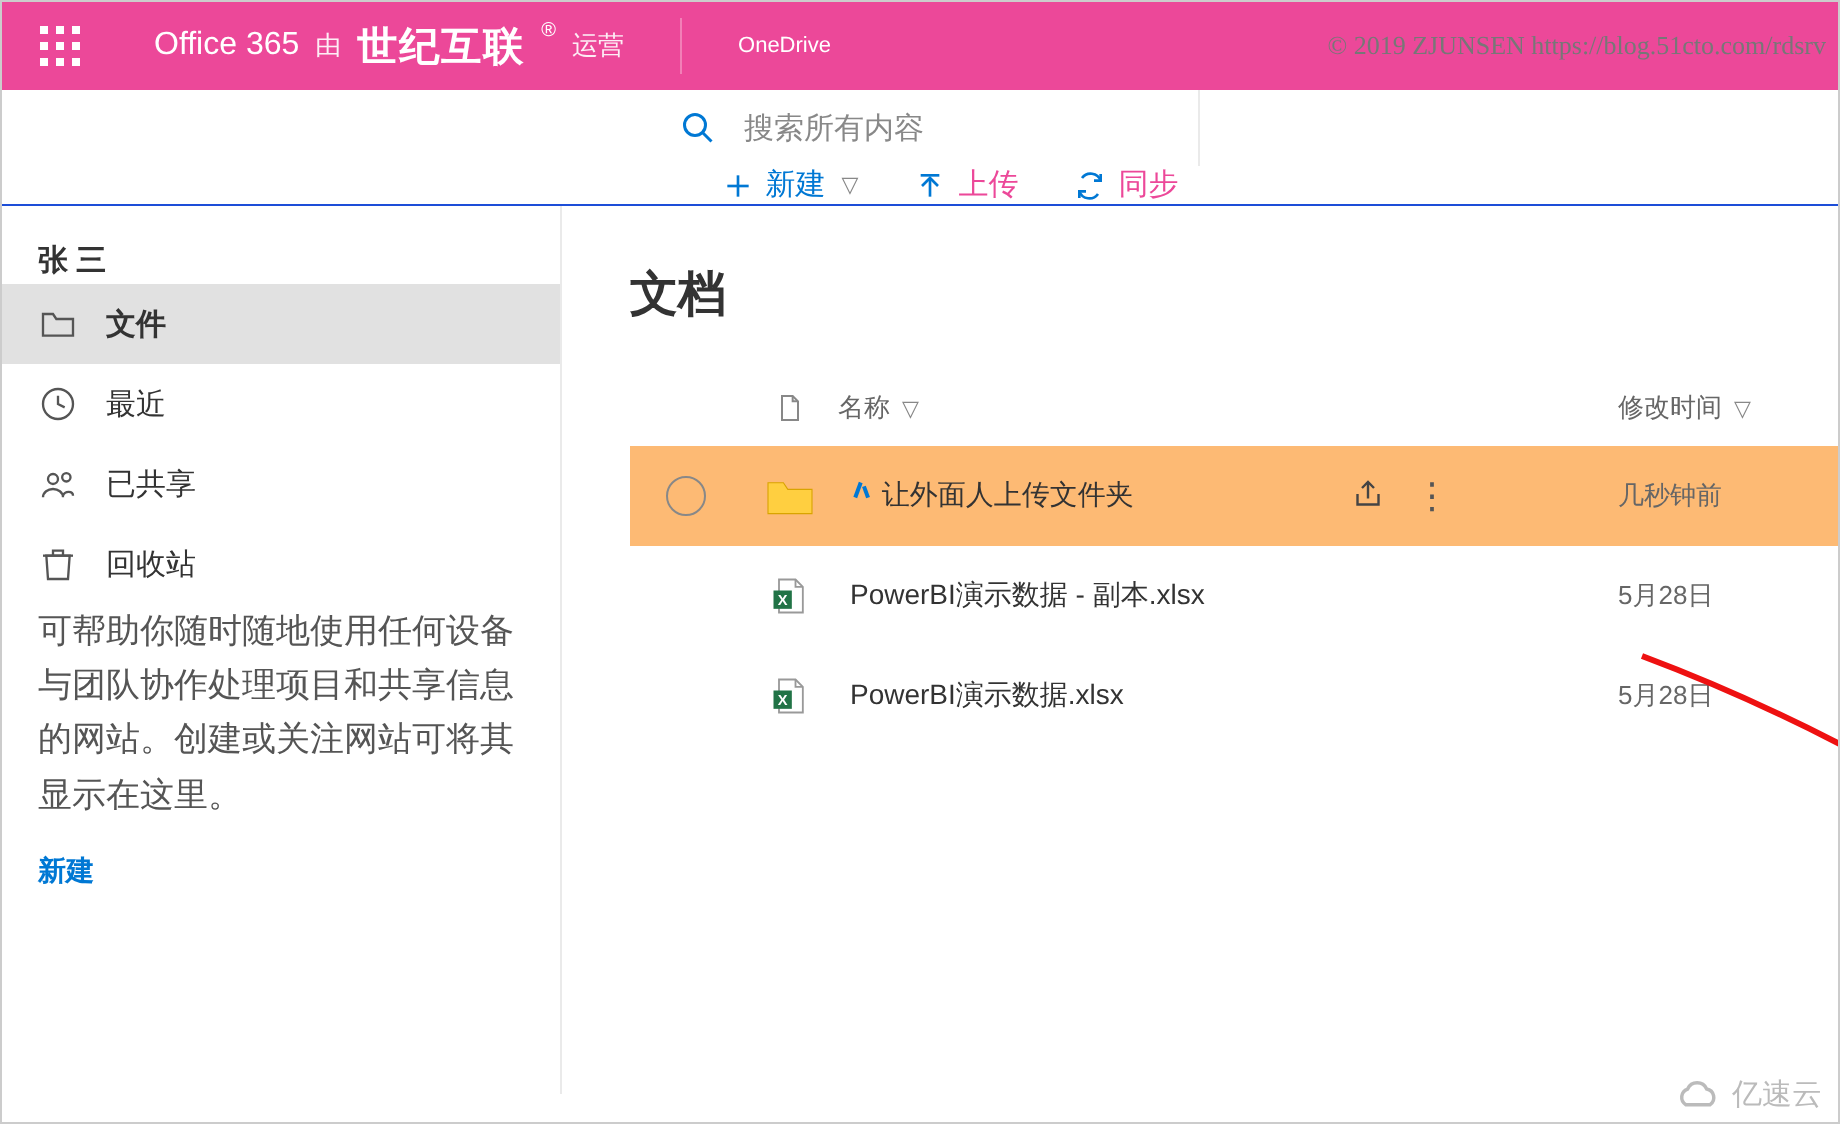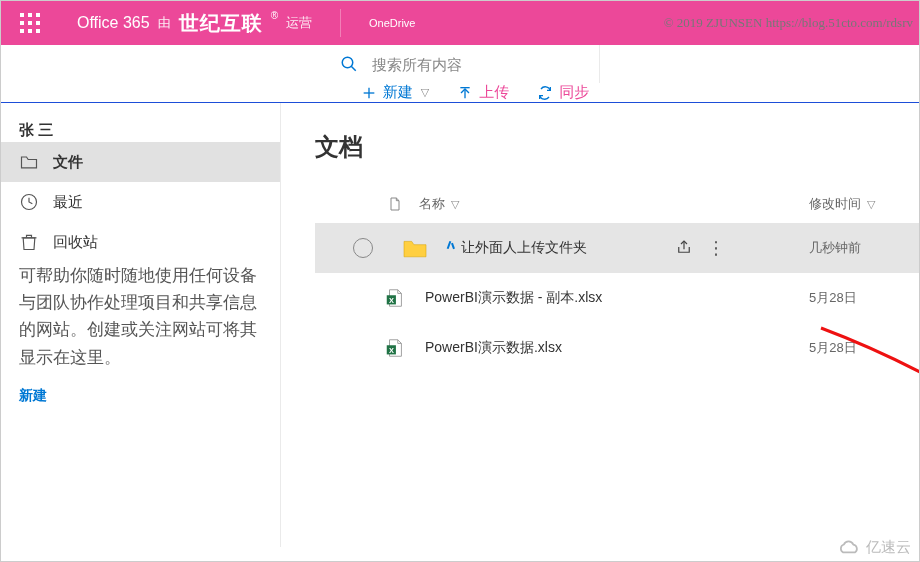--- a/index.html
+++ b/index.html
@@ -47,21 +47,21 @@
   .main { flex:1; padding: 28px 0 0 34px; position:relative;}
   .page-title { font-size:24px; font-weight:600; margin-bottom:26px;}
   .file-header { display:flex; align-items:flex-start; padding:6px 0 10px; color:#666; font-size:13px;}
   .col-select { width:56px; }
   .col-icon { width:48px; display:flex; justify-content:center;}
   .col-name { flex:1; display:flex; align-items:center; gap:4px;}
   .col-actions { width:90px; }
   .col-date { width:110px; display:flex; align-items:center; gap:4px;}
   
   .file-row { display:flex; align-items:center; height:50px; font-size:14px;}
-  .file-row.selected { background:#e5e5e5;padding-left:20px; }
+  .file-row.selected { background:#fdba74; }
   .radio { width:20px; height:20px; border:1px solid #888; border-radius:50%; margin-left:18px;}
   .file-name { flex:1; padding-left:6px;}
   .date-cell { width:110px; color:#666; font-size:13px;margin-left:44px;}
   .actions-cell { width:90px; display:flex; align-items:center; gap:14px; justify-content:flex-start;}
   
   
   .arrow-svg { position:absolute; top:215px; left:530px; pointer-events:none; z-index:40;}
   
   
   .fresh { position:relative; display:inline-block; width:12px; height:12px;}
@@ -155,20 +155,29 @@
     </div>
     <div class="nav-item">
       <svg viewBox="0 0 24 24">
           <circle cx="12" cy="12" r="9"></circle>
           <polyline points="12,7 12,12 16,14"></polyline>
         </svg>
       <span>最近</span>
     </div>
     <div class="nav-item">
       <svg viewBox="0 0 24 24">
+          <circle cx="9" cy="9" r="3"></circle>
+          <path d="M3 20c0-3 3-5 6-5s6 2 6 5"></path>
+          <circle cx="17" cy="8" r="2.5"></circle>
+          <path d="M15 19c1-3 6-3 6 0"></path>
+        </svg>
+      <span>已共享</span>
+    </div>
+    <div class="nav-item">
+      <svg viewBox="0 0 24 24">
           <path d="M5 7 L19 7 L18 21 L6 21 Z"></path>
           <line x1="3" y1="7" x2="21" y2="7"></line>
           <path d="M9 7 L9 4 L15 4 L15 7"></path>
         </svg>
       <span>回收站</span>
     </div>
     <div class="lib-desc">可帮助你随时随地使用任何设备与团队协作处理项目和共享信息的网站。创建或关注网站可将其显示在这里。</div>
     <div class="lib-new"><a>新建</a></div>
   </div>
 

